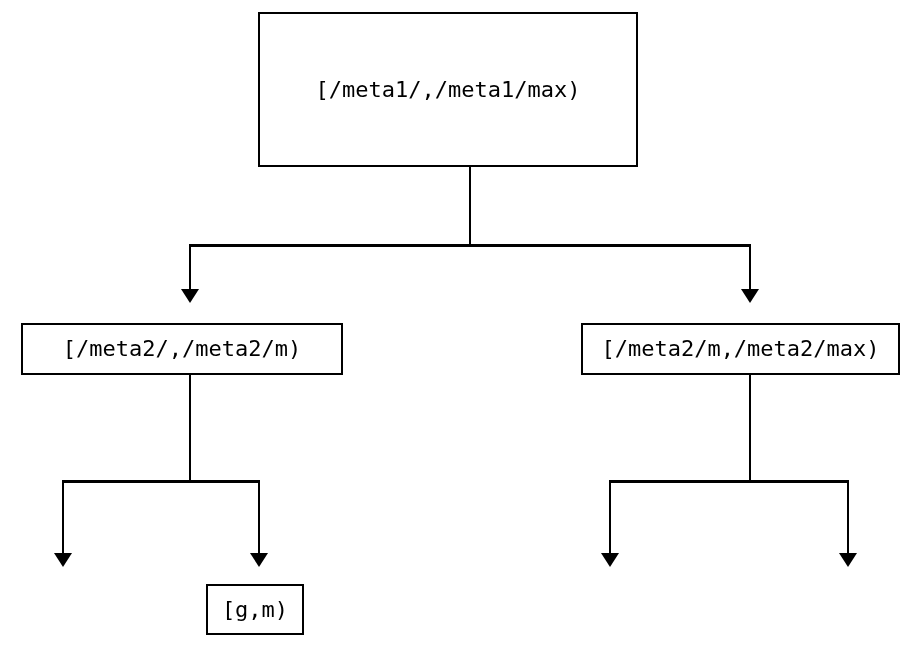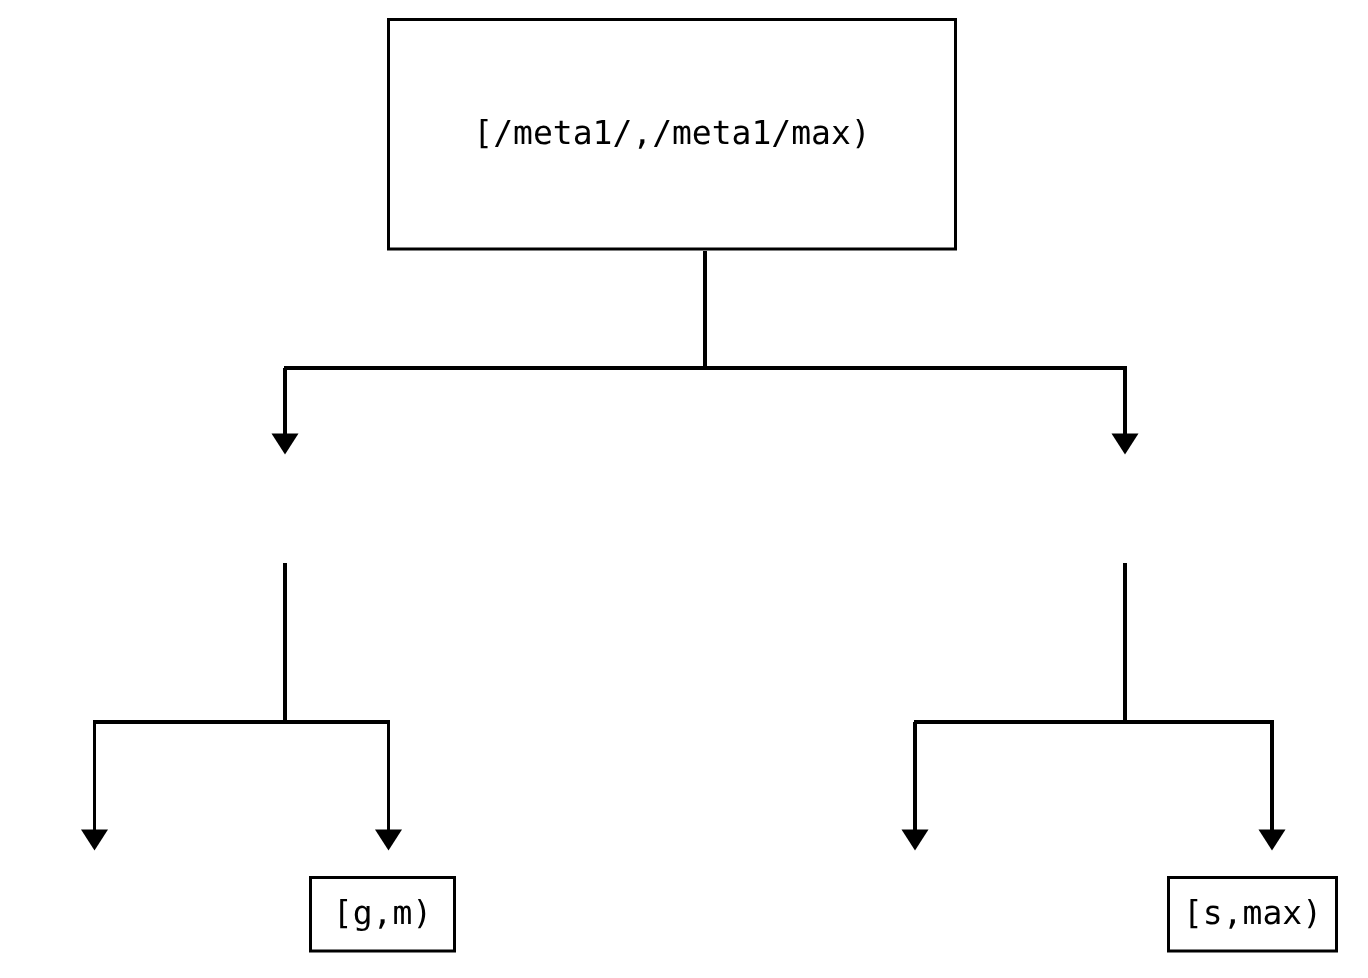--- a/index.html
+++ b/index.html
@@ -87,25 +87,28 @@
       <line x1="848" y1="481.5" x2="848" y2="554"></line>
       <polygon points="601,553 619,553 610,567"></polygon>
       <polygon points="839,553 857,553 848,567"></polygon>
     </g>
   </svg>
 
   <div class="node" style="left:258px; top:12px; width:380px; height:155px;">
     <span class="node-label">[/meta1/,/meta1/max)</span>
   </div>
 
+  <div class="node" style="left:21px; top:323px; width:322px; height:52px;">
+    <span class="node-label">[/meta2/,/meta2/m)</span>
+  </div>
 
+  <div class="node" style="left:581px; top:323px; width:319px; height:52px;">
+    <span class="node-label">[/meta2/m,/meta2/max)</span>
+  </div>
 
 
   <div class="node" style="left:206px; top:584px; width:98px; height:51px;">
     <span class="node-label">[g,m)</span>
   </div>
 
 
-  <div class="node" style="left:778px; top:584px; width:114px; height:51px;">
-    <span class="node-label">[s,max)</span>
-  </div>
 
 </div>
 
 </body></html>

